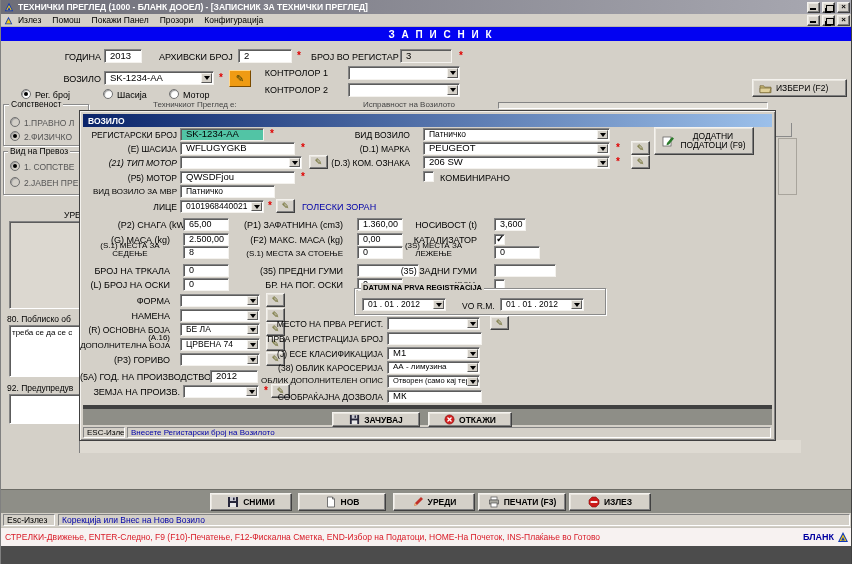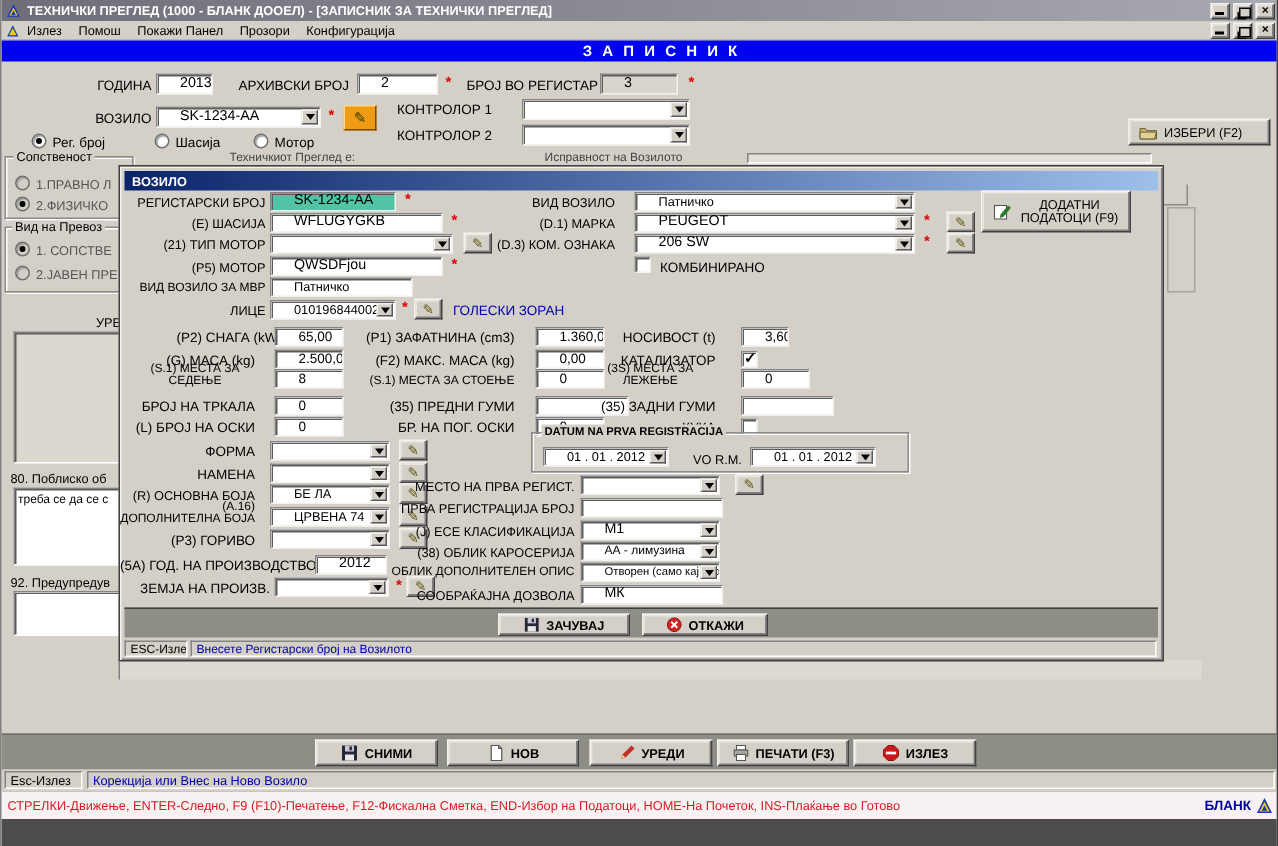--- a/index.html
+++ b/index.html
@@ -3,21 +3,21 @@
 <meta charset="utf-8">
 <style>
 *{margin:0;padding:0;box-sizing:border-box}
 body{font-family:"Liberation Sans",sans-serif;background:#555}
 #screen{position:relative;width:852px;height:564px;background:#d4d0c8;overflow:hidden;border-left:1px solid #808080;border-right:1px solid #404040}
 .abs{position:absolute}
 .lbl{position:absolute;font-size:9px;color:#000;white-space:nowrap;line-height:10px}
 .lblw{position:absolute;font-size:8px;color:#000;line-height:8px}
 .r{text-align:right}
 .c{text-align:center}
-.fld{position:absolute;background:#fff;border:1px solid;border-color:#848484 #f4f2ee #f4f2ee #848484;box-shadow:inset 1px 1px 0 #5c5c5c;font-size:9.5px;line-height:11px;padding:0 15px;height:14px;white-space:nowrap;overflow:hidden;color:#000}
+.fld{position:absolute;background:#fff;border:1px solid;border-color:#848484 #f4f2ee #f4f2ee #848484;box-shadow:inset 1px 1px 0 #5c5c5c;font-size:9.5px;line-height:11px;padding:0 5px;height:14px;white-space:nowrap;overflow:hidden;color:#000}
 .fld.h13{height:13px;line-height:10px}
 .dis{background:#d9d5cd}
 .teal{background:#52c4a5}
 .dd{padding-right:13px}
 .arrow{position:absolute;right:1px;top:1px;bottom:1px;width:11px;background:#d4d0c8;border:1px solid;border-color:#f4f2ee #5a5a5a #5a5a5a #f4f2ee;display:flex;align-items:center;justify-content:center}
 .tri{width:0;height:0;border-left:3px solid transparent;border-right:3px solid transparent;border-top:4px solid #000}
 .raised{background:#d4d0c8;border:1px solid;border-color:#f4f2ee #404040 #404040 #f4f2ee;box-shadow:inset -1px -1px 0 #808080,inset 1px 1px 0 #e9e6df}
 .btn{position:absolute;display:flex;align-items:center;justify-content:center;gap:4px;font-size:8.5px;color:#000;cursor:default}
 .pen{position:absolute;width:19px;height:14px;display:flex;align-items:center;justify-content:center;font-size:9px;color:#5a5a10}
 .req{position:absolute;color:#e00000;font-size:10px;font-weight:bold;line-height:10px}
@@ -170,21 +170,21 @@
     </div>
 
     <div class="lbl r" style="left:5px;top:19px;width:92px;font-size:8.5px;">РЕГИСТАРСКИ БРОЈ</div>
     <div class="fld h13 teal" style="left:100px;top:17px;width:84px;">SK-1234-AA</div>
     <div class="req" style="left:190px;top:18px;">*</div>
 
     <div class="lbl r" style="left:5px;top:33px;width:92px;font-size:8.5px;">(Е) ШАСИЈА</div>
     <div class="fld h13" style="left:100px;top:31px;width:115px;">WFLUGYGKB</div>
     <div class="req" style="left:221px;top:32px;">*</div>
 
-    <div class="lbl r" style="left:5px;top:47px;width:92px;font-size:8.5px;">(21) ТИП МОТОР</div>
+    <div class="lbl r" style="left:5px;top:47px;width:92px;font-size:8.5px;font-style:italic;">(21) ТИП МОТОР</div>
     <div class="fld h13 dd" style="left:100px;top:45px;width:122px;">
       <span></span>
       <span class="arrow">
           <span class="tri"></span>
         </span>
     </div>
     <div class="pen raised" style="left:229px;top:44px;">
         <span>✎</span>
       </div>
 
@@ -408,21 +408,21 @@
     <div class="fld h13 dd" style="left:307px;top:264px;width:93px;font-size:7.5px;">
       <span>Отворен (само кај теренски</span>
       <span class="arrow">
           <span class="tri"></span>
         </span>
     </div>
 
     <div class="lbl r" style="left:165px;top:281px;width:138px;font-size:8.5px;">СООБРАЌАЈНА ДОЗВОЛА</div>
     <div class="fld h13" style="left:307px;top:279px;width:95px;">МК</div>
 
-    <div class="abs" style="left:3px;top:294px;width:689px;height:20px;background:#8e8e87;border-top:1px solid #404040;">
+    <div class="abs" style="left:3px;top:294px;width:689px;height:20px;background:#8e8e87;border-top:4px solid #404040;">
       <div class="btn raised" style="left:249px;top:3px;width:88px;height:15px;font-weight:bold;">
         <span>
             <svg width="11" height="11" viewBox="0 0 12 12">
               <rect x="1" y="1" width="10" height="10" fill="#26263a"></rect>
               <rect x="3" y="1" width="6" height="4" fill="#c8c8d0"></rect>
               <rect x="6" y="1.6" width="1.6" height="2.6" fill="#26263a"></rect>
               <rect x="3" y="7" width="6" height="4" fill="#e8e8e8"></rect>
             </svg>
           </span>
         <span>ЗАЧУВАЈ</span>

